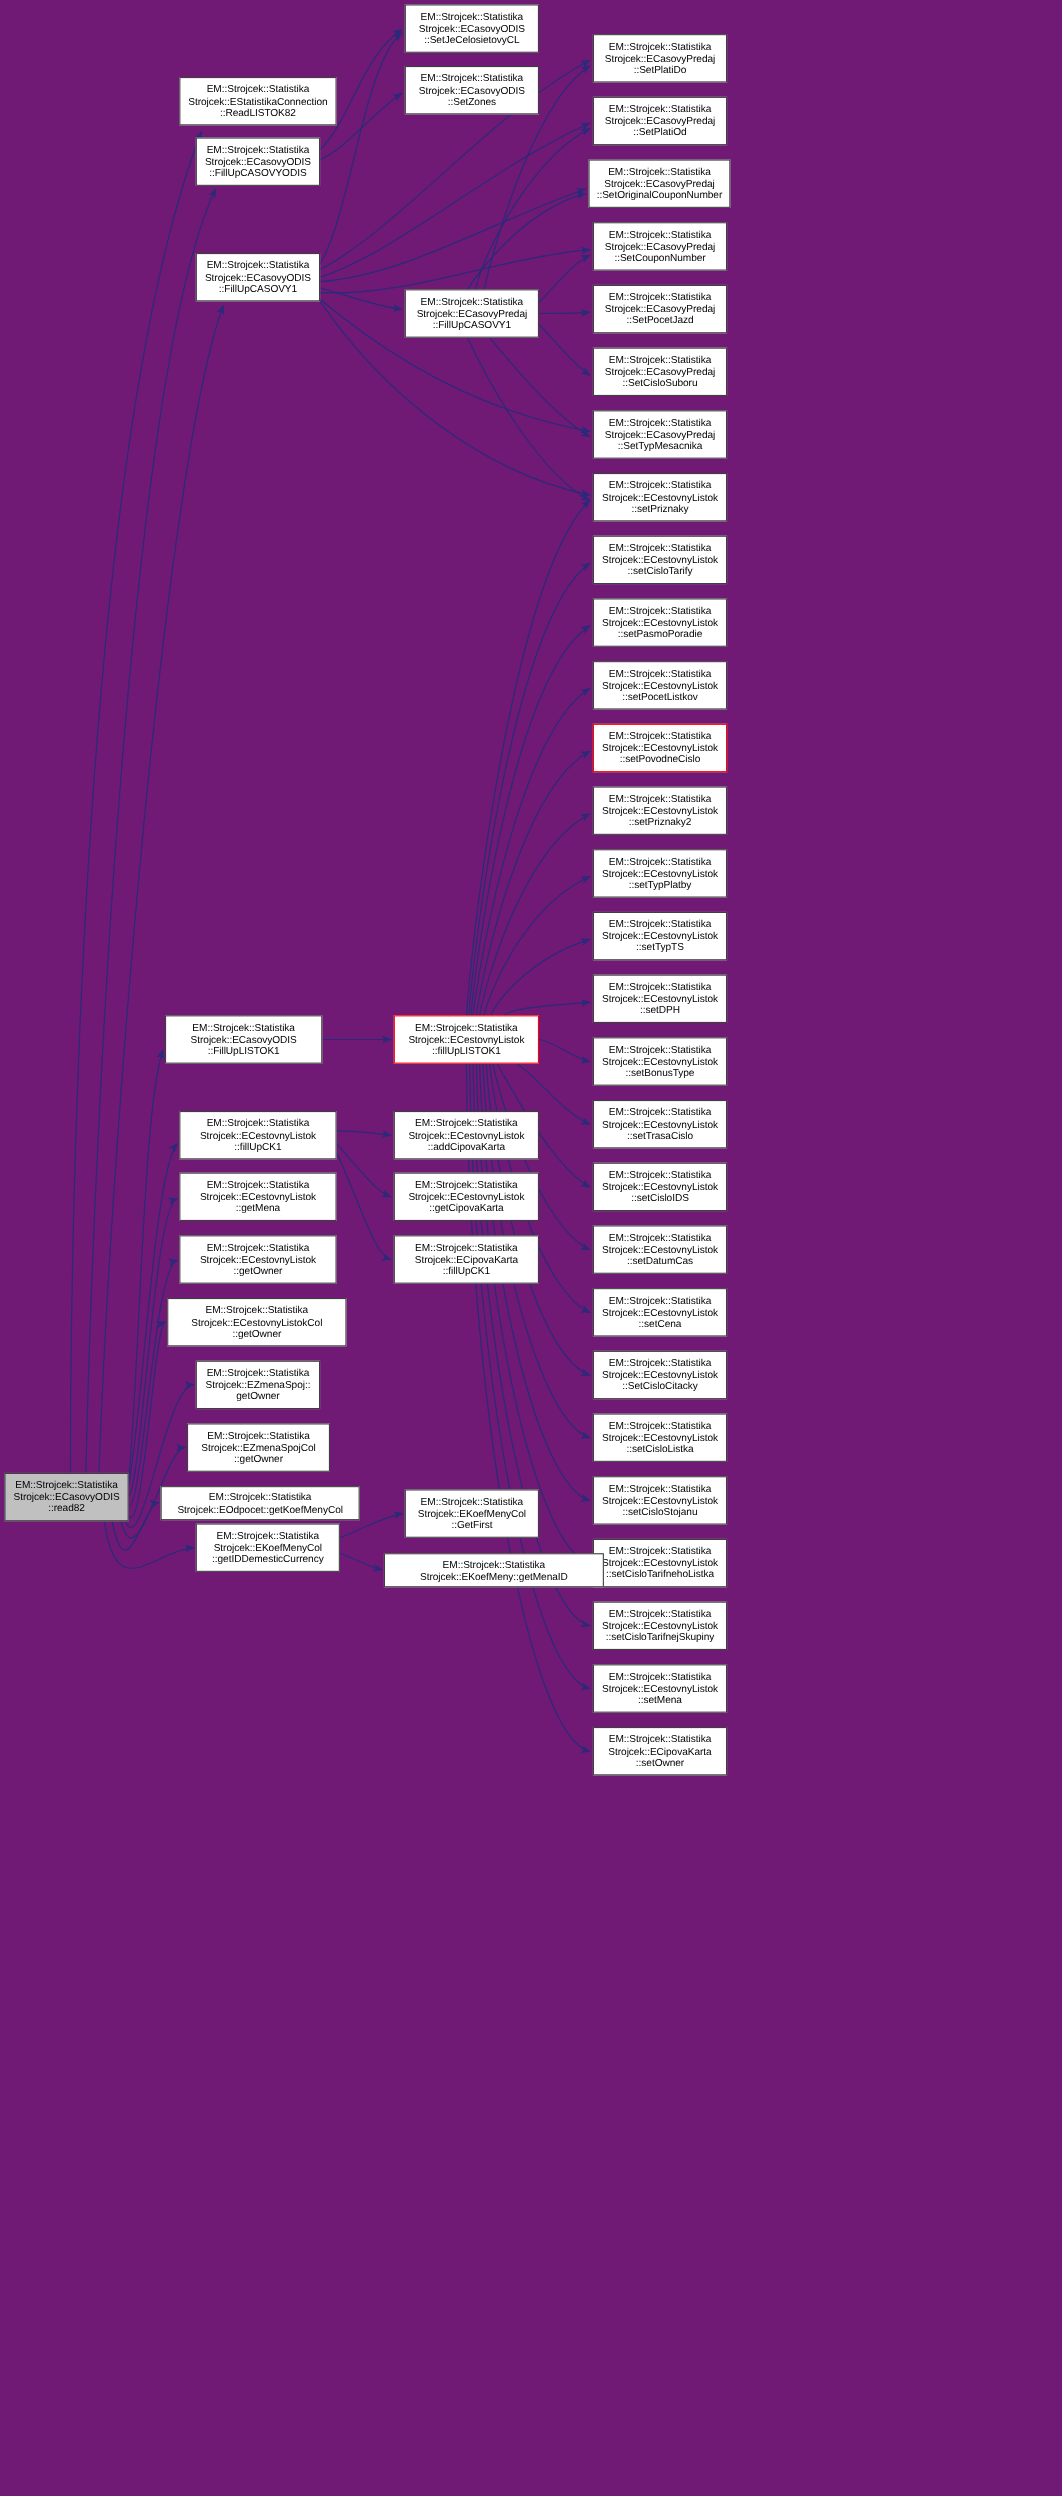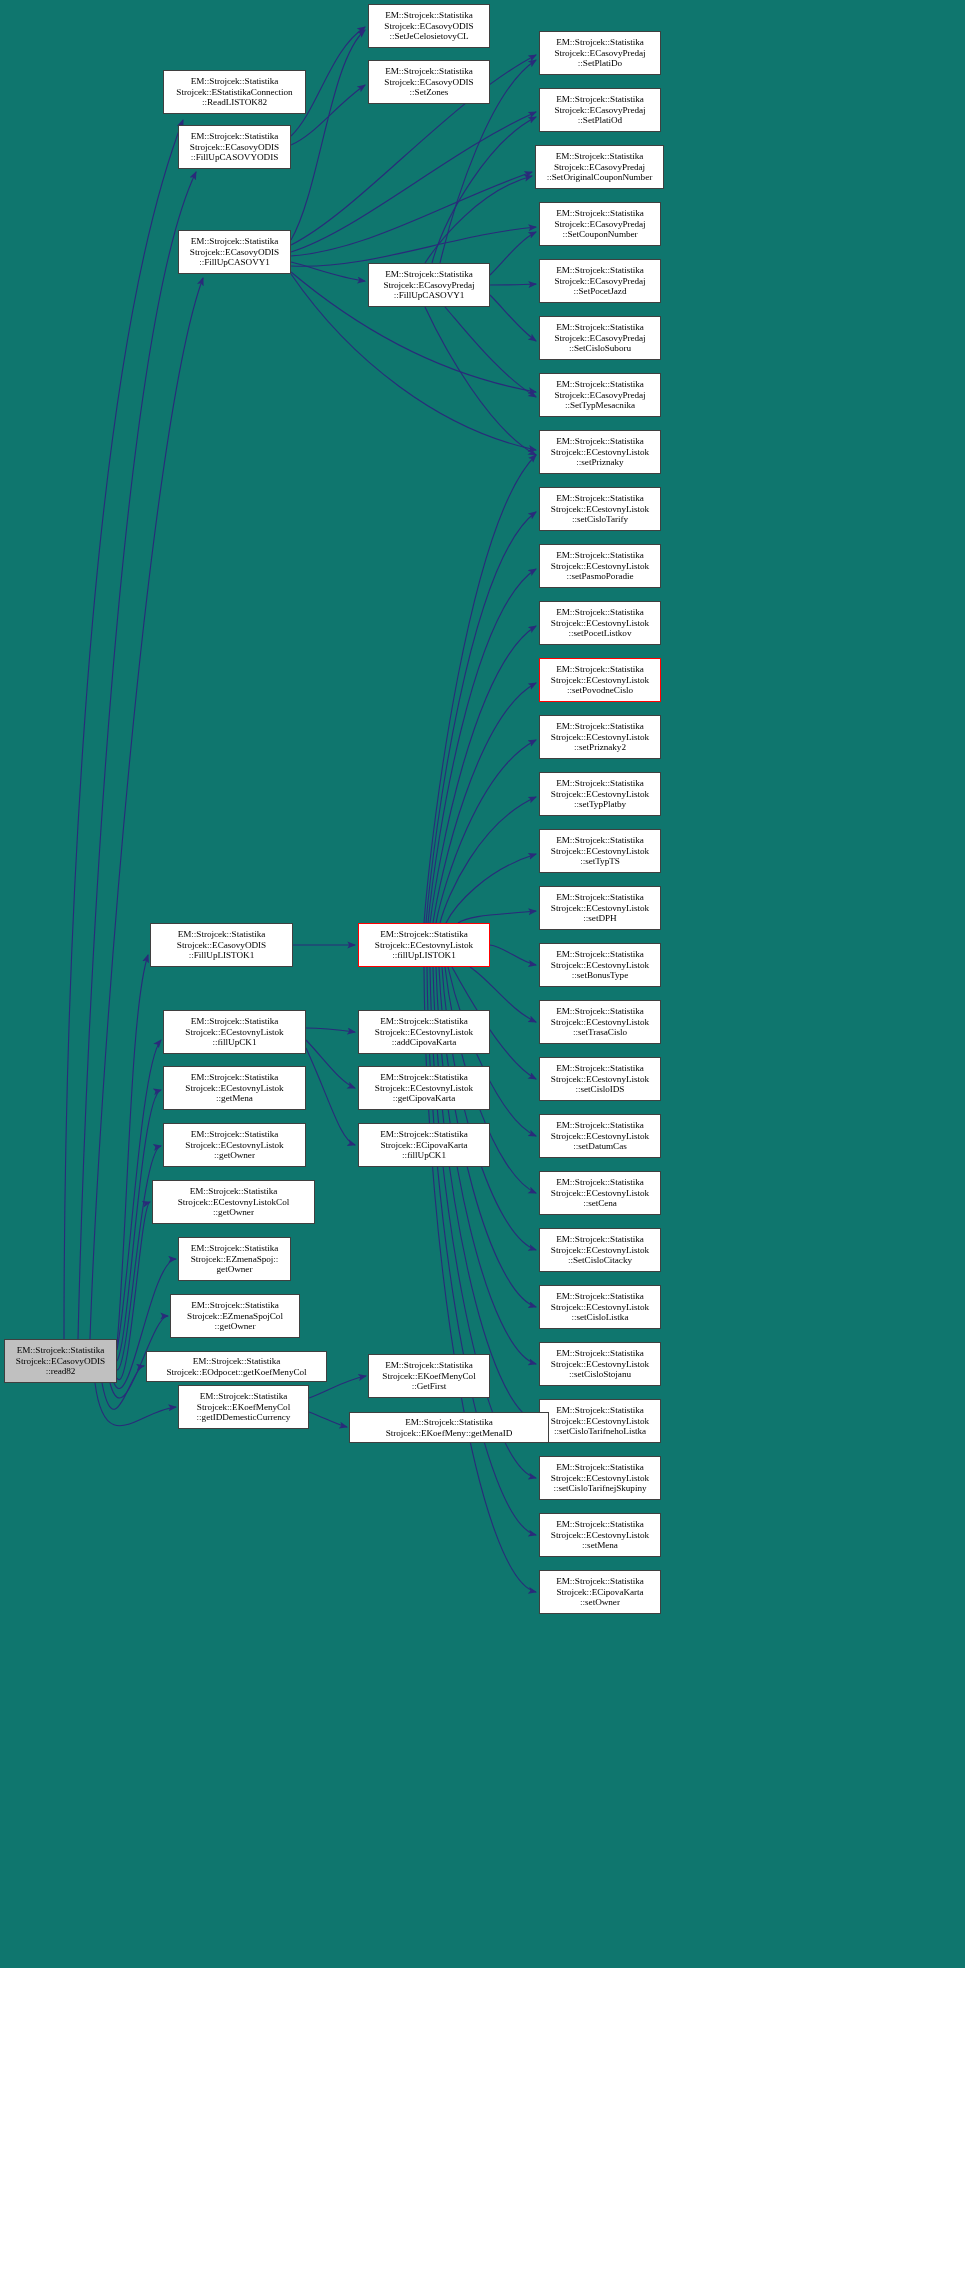--- a/index.html
+++ b/index.html
@@ -1,21 +1,21 @@
 <!DOCTYPE html>
 <html><head>
 <meta charset="utf-8">
 <style>
   html,body{margin:0;padding:0;background:#ffffff;}
   #canvas{
     position:relative;
     width:965px;
-    height:1968px;
-    background:#0f766e;
-    font-family:Liberation Serif, serif;
+    height:2269px;
+    background:#701a75;
+    font-family:Liberation Sans, sans-serif;
     overflow:hidden;
   }
   #edges{position:absolute;left:0;top:0;width:965px;height:2269px;pointer-events:none;}
   .node{
     position:absolute;
     box-sizing:border-box;
     background:#ffffff;
     border:1px solid #3f3f3f;
     display:flex;
     align-items:center;

